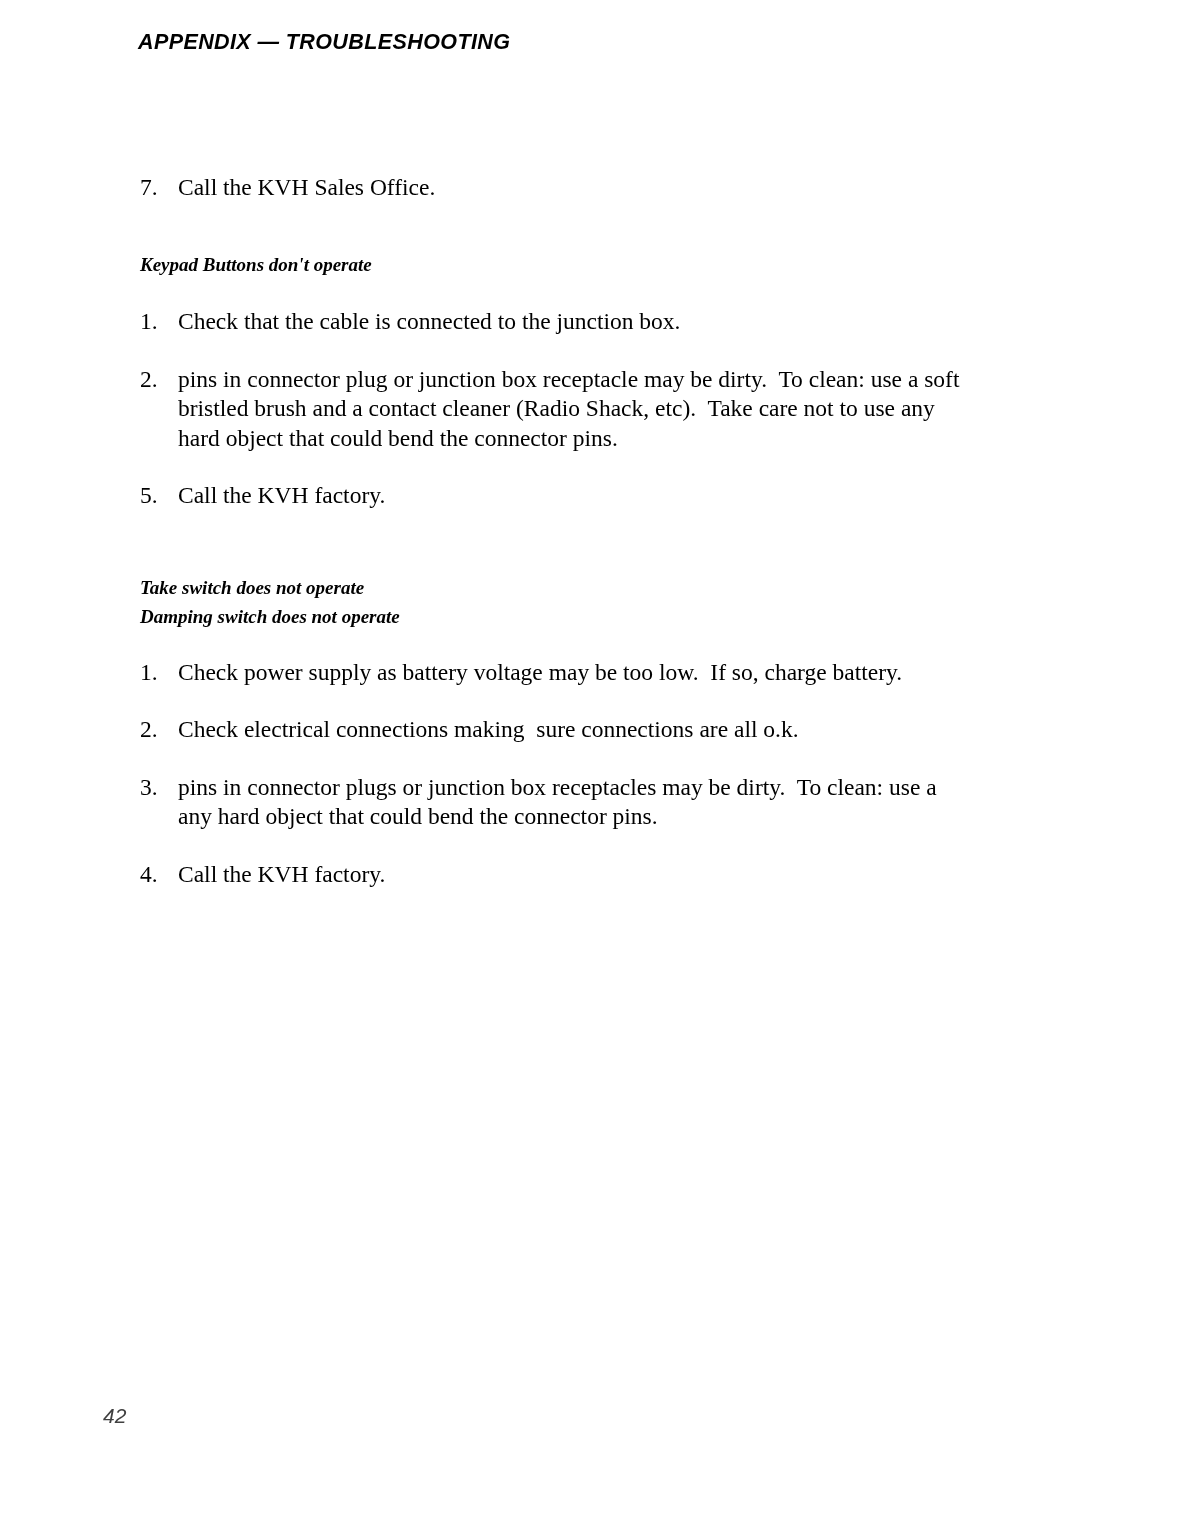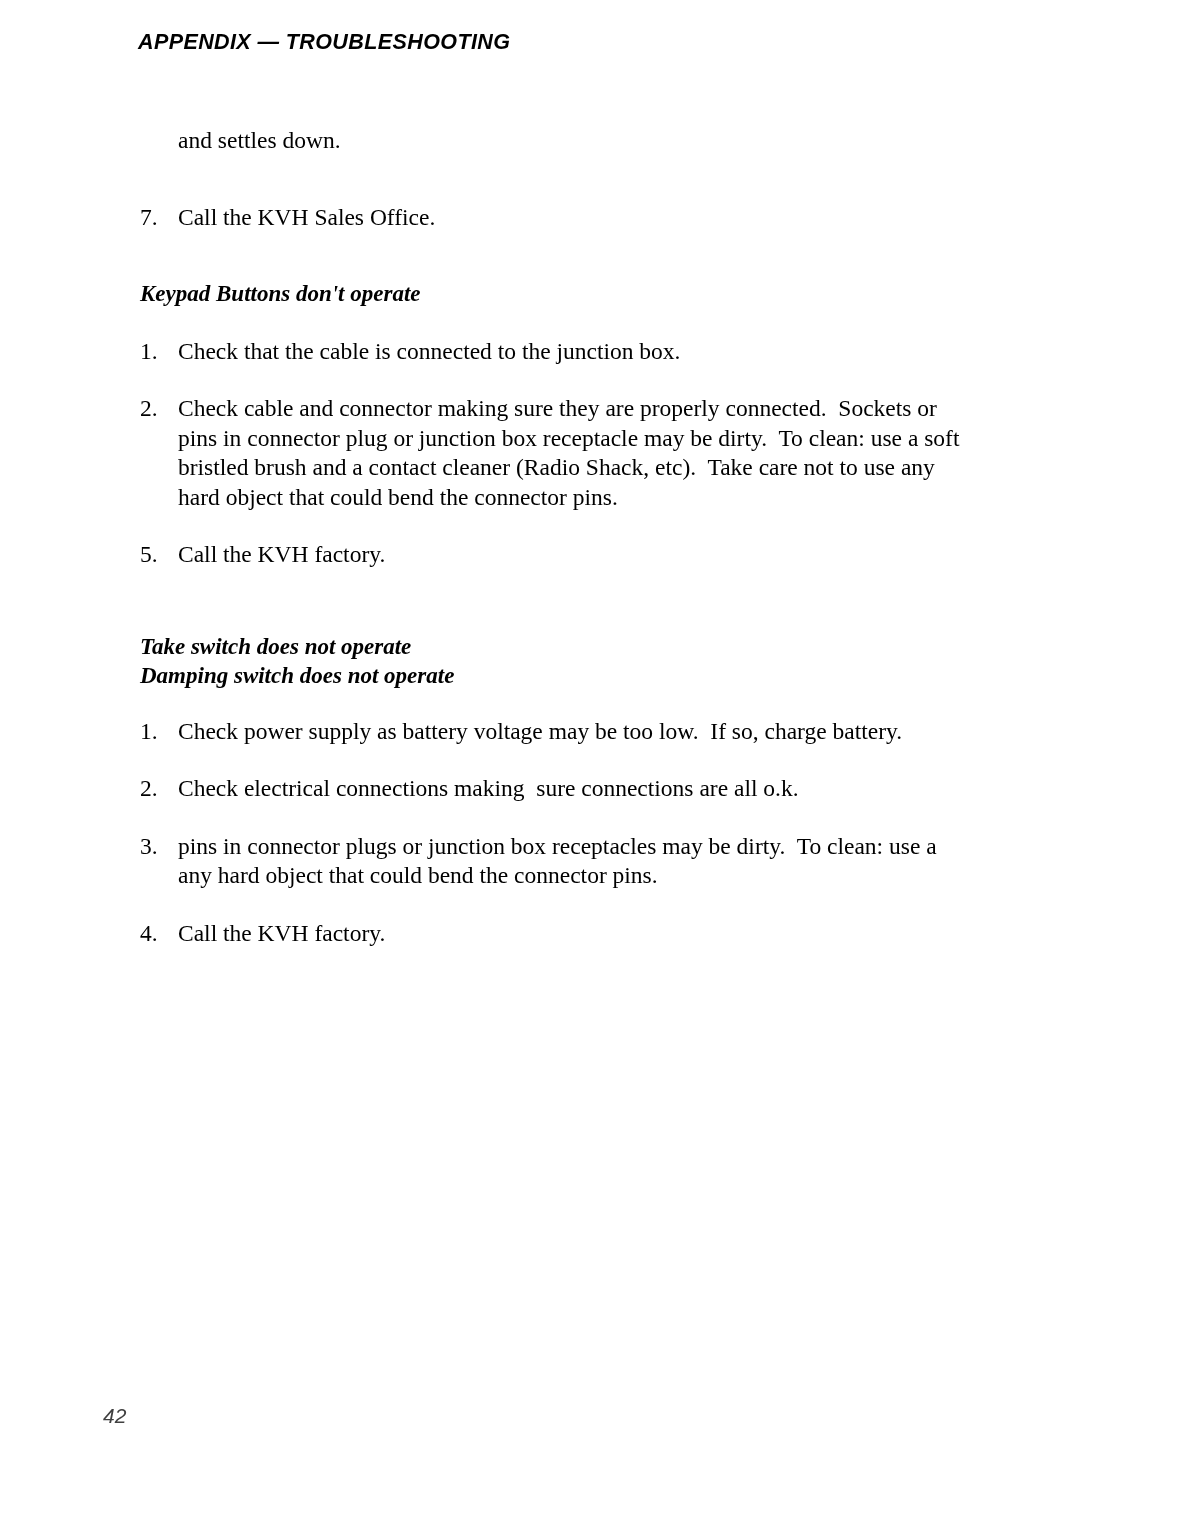--- a/index.html
+++ b/index.html
@@ -81,21 +81,21 @@
     display: block;
     white-space: pre-wrap;
   }
   .subhead-block {
     margin: 0;
   }
   .subhead-block .subhead-line {
     display: block;
     font-weight: bold;
     font-style: italic;
-    font-size: 23px;
+    font-size: 19px;
     line-height: 29.5px;
   }
 
   
   .gap-after-continuation { height: 19px; }
   .gap-before-subhead-1 { height: 47px; }
   .gap-after-subhead-1 { height: 28px; }
   .gap-before-subhead-2 { height: 62px; }
   .gap-after-subhead-2 { height: 26px; }
 
@@ -112,21 +112,20 @@
 </style>
 </head>
 <body>
 
 <div class="page">
 
   <div class="running-head">APPENDIX — TROUBLESHOOTING</div>
 
   <div class="content">
 
-    <div class="continuation">and settles down.</div>
 
     <div class="gap-after-continuation"></div>
 
     <ul class="list">
       <li class="list-item">
         <span class="marker">7.</span>
         <span class="item-text">
           <span class="line">Call the KVH Sales Office.</span>
         </span>
       </li>
@@ -143,21 +142,20 @@
     <ul class="list">
       <li class="list-item" style="margin-top:0;">
         <span class="marker">1.</span>
         <span class="item-text">
           <span class="line">Check that the cable is connected to the junction box.</span>
         </span>
       </li>
       <li class="list-item">
         <span class="marker">2.</span>
         <span class="item-text">
-          <span class="line">Check cable and connector making sure they are properly connected.  Sockets or</span>
           <span class="line">pins in connector plug or junction box receptacle may be dirty.  To clean: use a soft</span>
           <span class="line">bristled brush and a contact cleaner (Radio Shack, etc).  Take care not to use any</span>
           <span class="line">hard object that could bend the connector pins.</span>
         </span>
       </li>
       <li class="list-item">
         <span class="marker">5.</span>
         <span class="item-text">
           <span class="line">Call the KVH factory.</span>
         </span>

